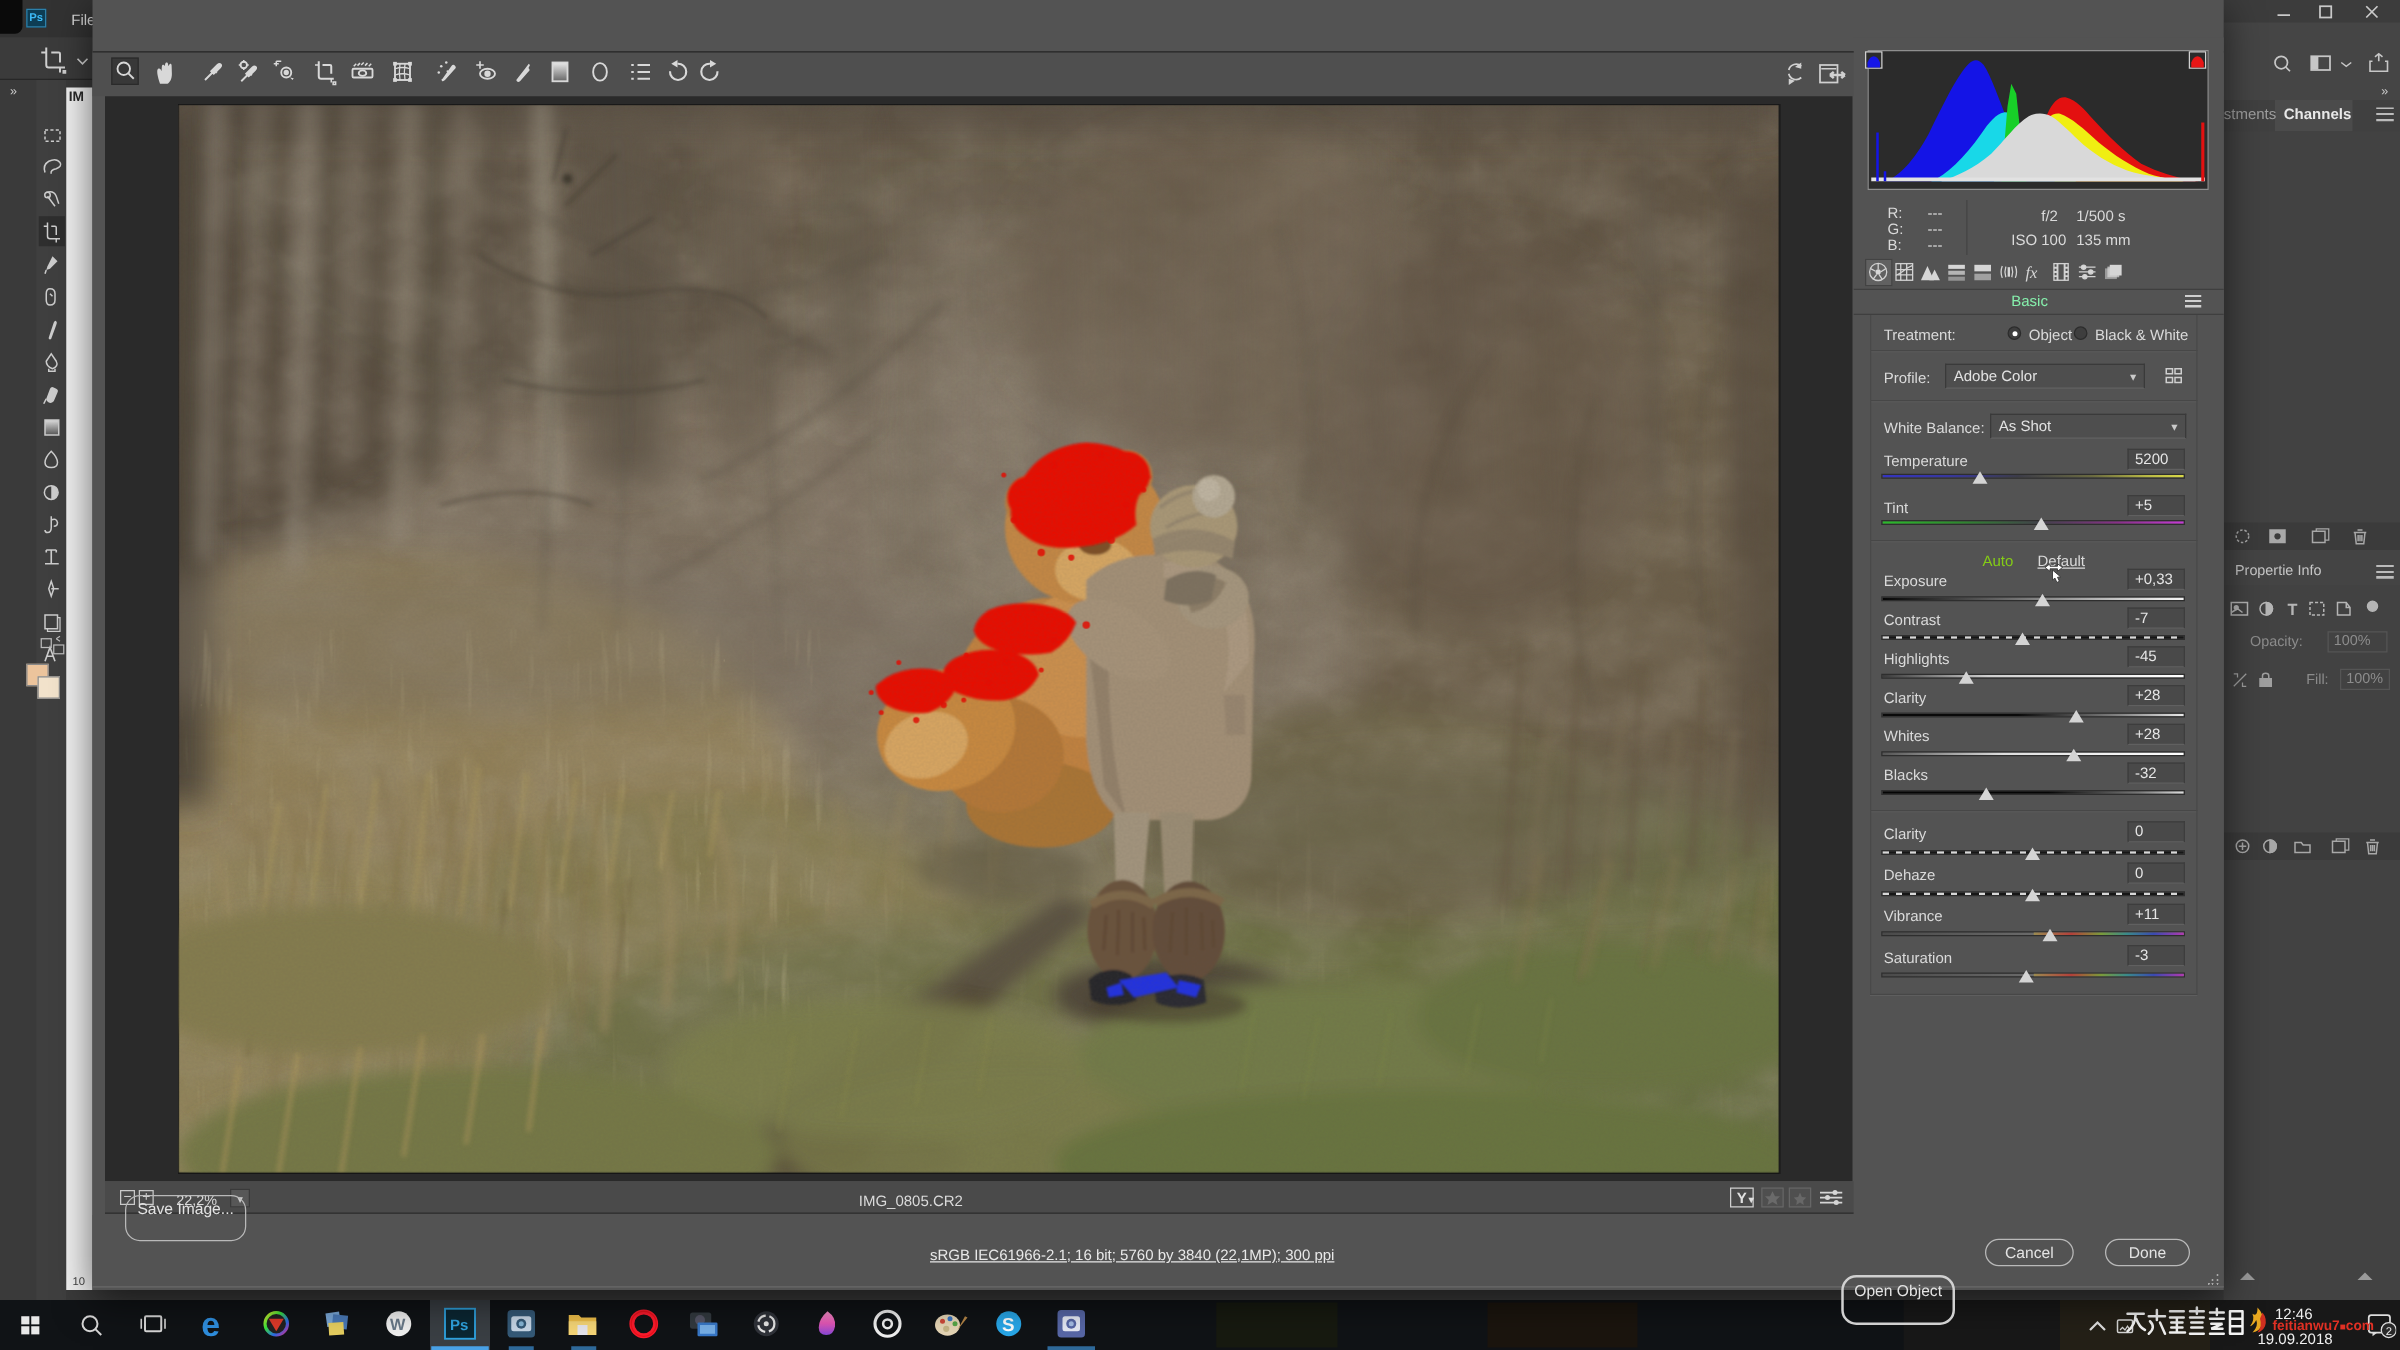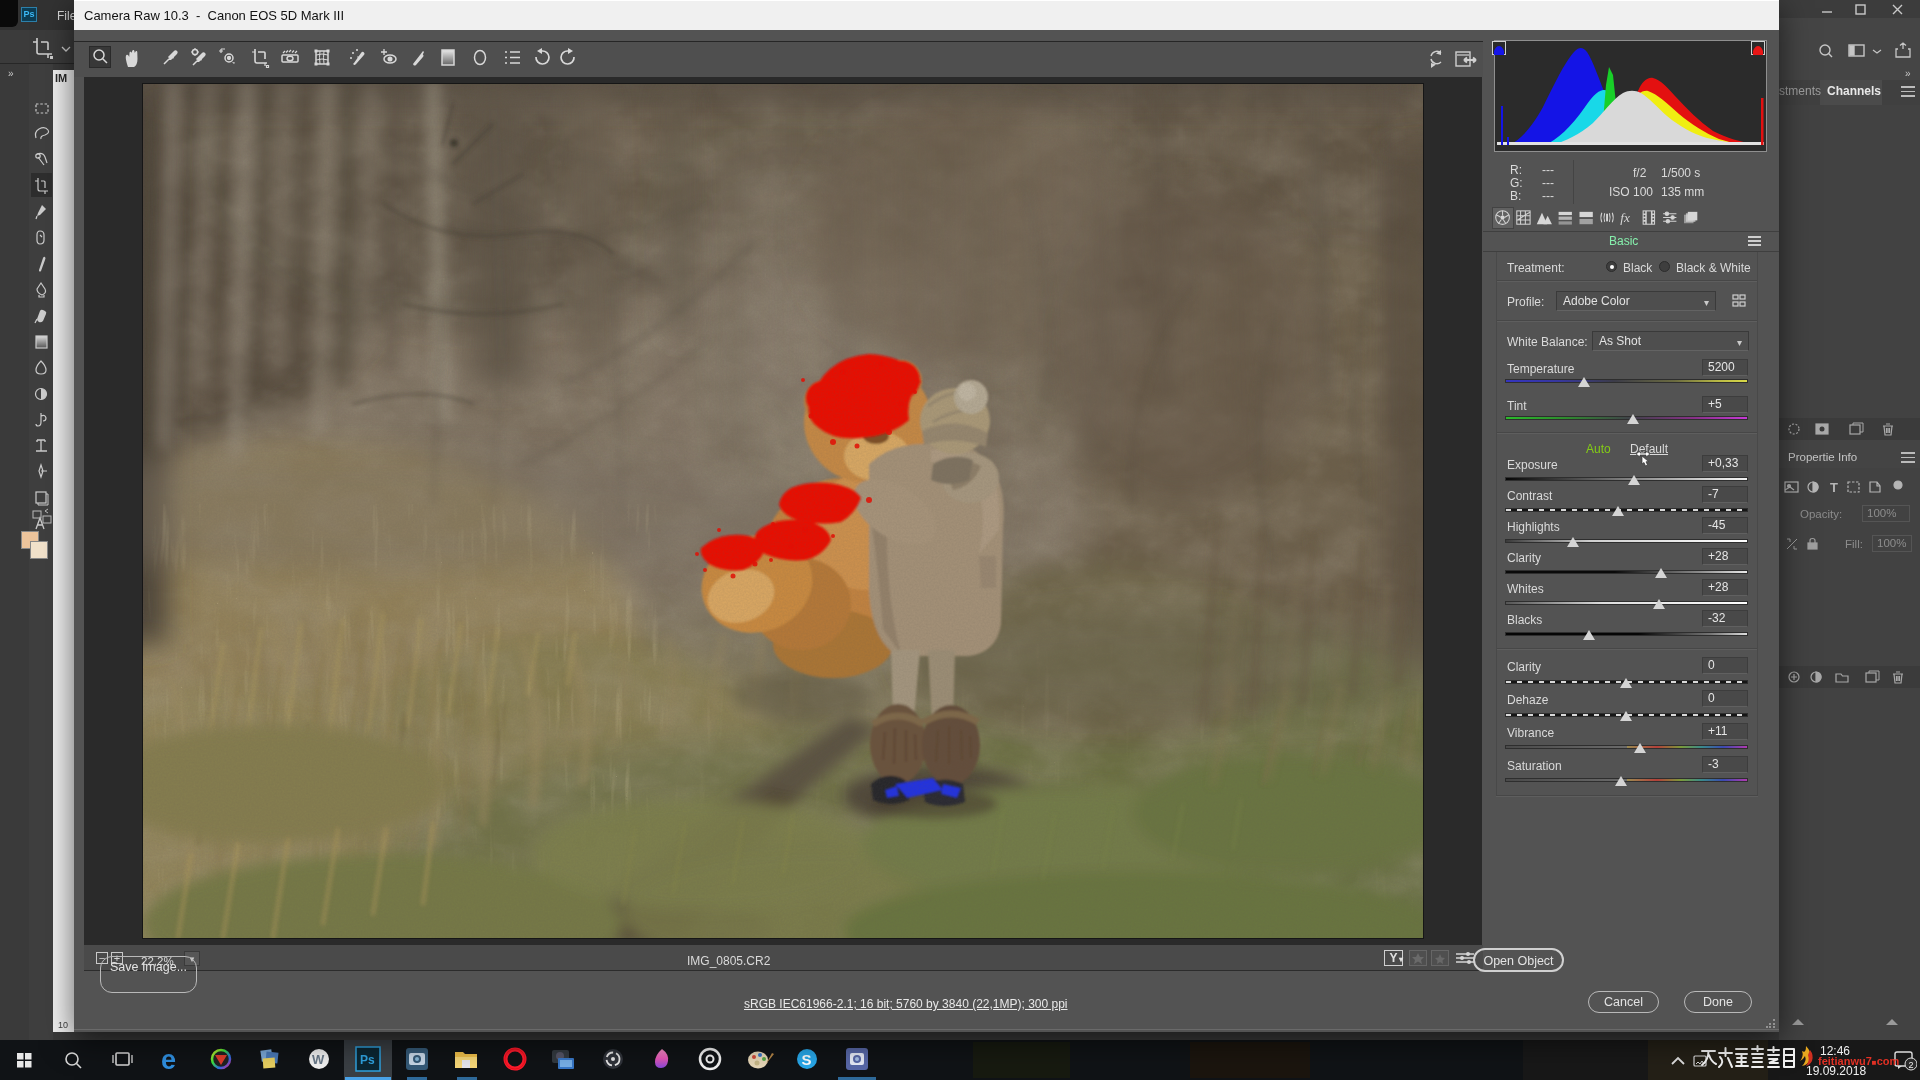--- a/index.html
+++ b/index.html
@@ -360,21 +360,20 @@
       <path d="M84,7 L94,7 M84,7 L84,25 M94,7 L94,25 M84,25 L94,25 M84,13 L94,13 M84,19 L94,19"></path>
     </g>
     <g transform="translate(98,2)">
         <path d="M8,2 Q14,8 12,15 Q10,21 4,22 Q9,17 7,12 Q5,16 2,17 Q6,12 4,7 Q8,10 8,2 Z" fill="#e8a820"></path>
         <path d="M12,6 Q16,11 14,17 Q12,21 8,22 Q12,17 10,11 Z" fill="#d03020"></path>
       </g>
   </svg>
   <div class="abs" style="left:1818px;top:1055px;color:#e03024;font-size:11px;font-weight:bold">feitianwu7<span style="font-size:8px">■</span>com</div>
 
   <div id="acr" class="abs">
-    <div id="acr-title" class="abs">Camera Raw 10.3&nbsp;&nbsp;-&nbsp;&nbsp;Canon EOS 5D Mark III</div>
     <div id="acr-tb" class="abs"></div>
     <div id="acr-canvas" class="abs"></div>
   </div>
 
   <div class="abs" style="left:89px;top:46px;width:22px;height:22px;background:#383838;border:1px solid #2a2a2a"></div>
   <svg class="abs" style="left:90px;top:47px" width="500" height="22" viewBox="0 0 500 22">
     <g stroke="#d8d8d8" fill="none" stroke-width="1.5">
       <g>
           <circle cx="9" cy="8" r="5"></circle>
           <path d="M12.7,11.7 L17,16"></path>
@@ -839,21 +838,21 @@
     </g>
       </svg>
   </div>
 
   <div class="abs" style="left:1483px;top:231px;width:296px;height:21px;background:#535353;border-top:1px solid #3f3f3f;border-bottom:1px solid #3f3f3f"></div>
   <div class="lbl" style="left:1609px;top:234px;color:#86efac">Basic</div>
   <div class="abs" style="left:1748px;top:236px;width:13px;height:10px;background:linear-gradient(#cfcfcf 0 1.6px,transparent 1.6px 4.2px,#cfcfcf 4.2px 5.8px,transparent 5.8px 8.4px,#cfcfcf 8.4px 10px)"></div>
 
   <div class="lbl" style="left:1507px;top:261px">Treatment:</div>
   <div class="radio sel" style="left:1606px;top:261px"></div>
-  <div class="lbl" style="left:1623px;top:261px">Black</div>
+  <div class="lbl" style="left:1623px;top:261px">Object</div>
   <div class="radio" style="left:1659px;top:261px"></div>
   <div class="lbl" style="left:1676px;top:261px">Black &amp; White</div>
   <div class="sep" style="top:280px"></div>
 
   <div class="lbl" style="left:1507px;top:295px">Profile:</div>
   <div class="ddl" style="left:1556px;top:291px;width:160px;height:20px;line-height:18px;padding-left:6px">Adobe Color<span class="ch">▾</span></div>
   <div class="abs" style="left:1732px;top:294px;width:14px;height:14px">
     <svg width="14" height="14" fill="none" stroke="#cfcfcf" stroke-width="1.2">
         <rect x="1" y="1" width="5" height="4"></rect>
         <rect x="8" y="1" width="5" height="4"></rect>
@@ -950,20 +949,20 @@
       </svg></div>
   <div class="abs" style="left:1456px;top:951px;width:18px;height:14px"><svg width="18" height="14" stroke="#d5d5d5" stroke-width="1.4">
         <path d="M0,3 L18,3 M0,7 L18,7 M0,11 L18,11"></path>
         <circle cx="12" cy="3" r="2" fill="#d5d5d5" stroke="none"></circle>
         <circle cx="6" cy="7" r="2" fill="#d5d5d5" stroke="none"></circle>
         <circle cx="13" cy="11" r="2" fill="#d5d5d5" stroke="none"></circle>
       </svg></div>
 
   <div class="pill" style="left:100px;top:956px;width:97px;height:37px;line-height:21px">Save Image...</div>
   <div class="lbl" style="left:744px;top:997px;text-decoration:underline;color:#e8e8e8">sRGB IEC61966-2.1; 16 bit; 5760 by 3840 (22,1MP); 300 ppi</div>
-  <div class="pill" style="left:1473px;top:948px;width:91px;height:24px;line-height:22px;border-width:2px;border-color:#d0d0d0">Open Object</div>
+  <div class="pill" style="left:1473px;top:1020px;width:91px;height:40px;line-height:22px;border-width:2px;border-color:#d0d0d0">Open Object</div>
   <div class="pill" style="left:1588px;top:991px;width:71px;height:22px;line-height:20px">Cancel</div>
   <div class="pill" style="left:1684px;top:991px;width:68px;height:22px;line-height:20px">Done</div>
   <div class="abs" style="left:1766px;top:1018px;width:10px;height:10px;background:
     radial-gradient(circle 1px at 8px 2px,#aaa 60%,transparent),radial-gradient(circle 1px at 8px 6px,#aaa 60%,transparent),
     radial-gradient(circle 1px at 4px 6px,#aaa 60%,transparent),radial-gradient(circle 1px at 8px 9px,#aaa 60%,transparent),
     radial-gradient(circle 1px at 4px 9px,#aaa 60%,transparent),radial-gradient(circle 1px at 1px 9px,#aaa 60%,transparent)"></div>
 </div>
 
 </body></html>

